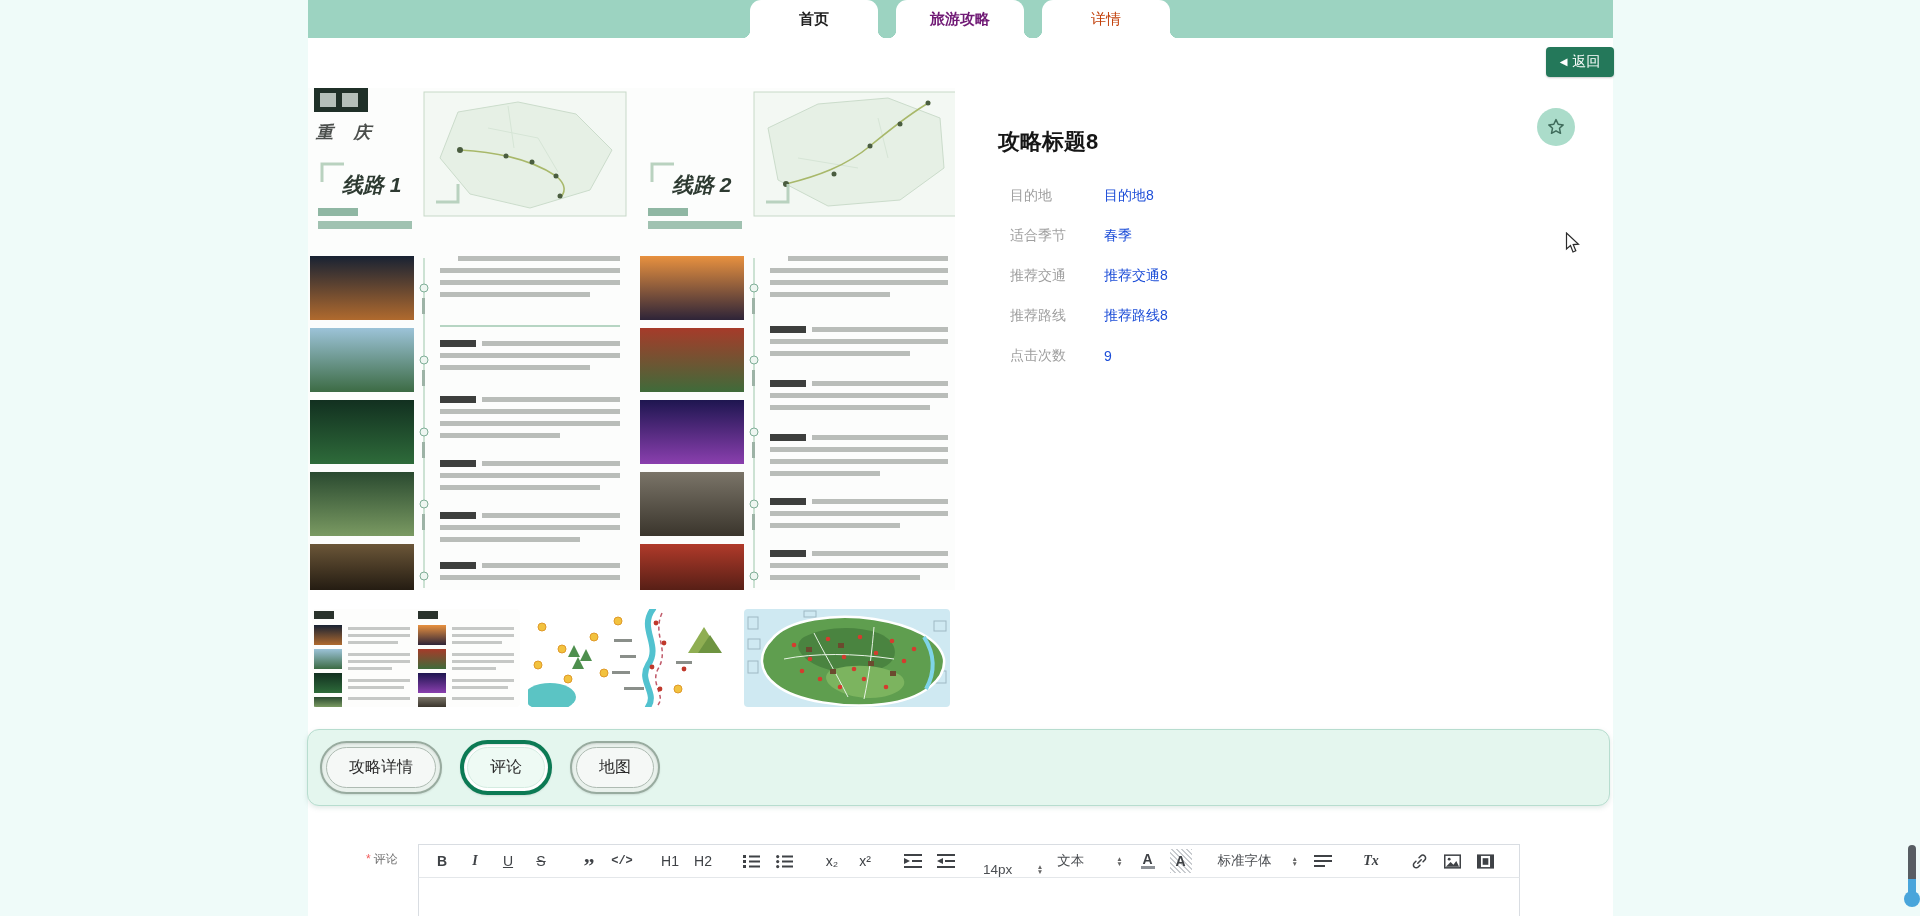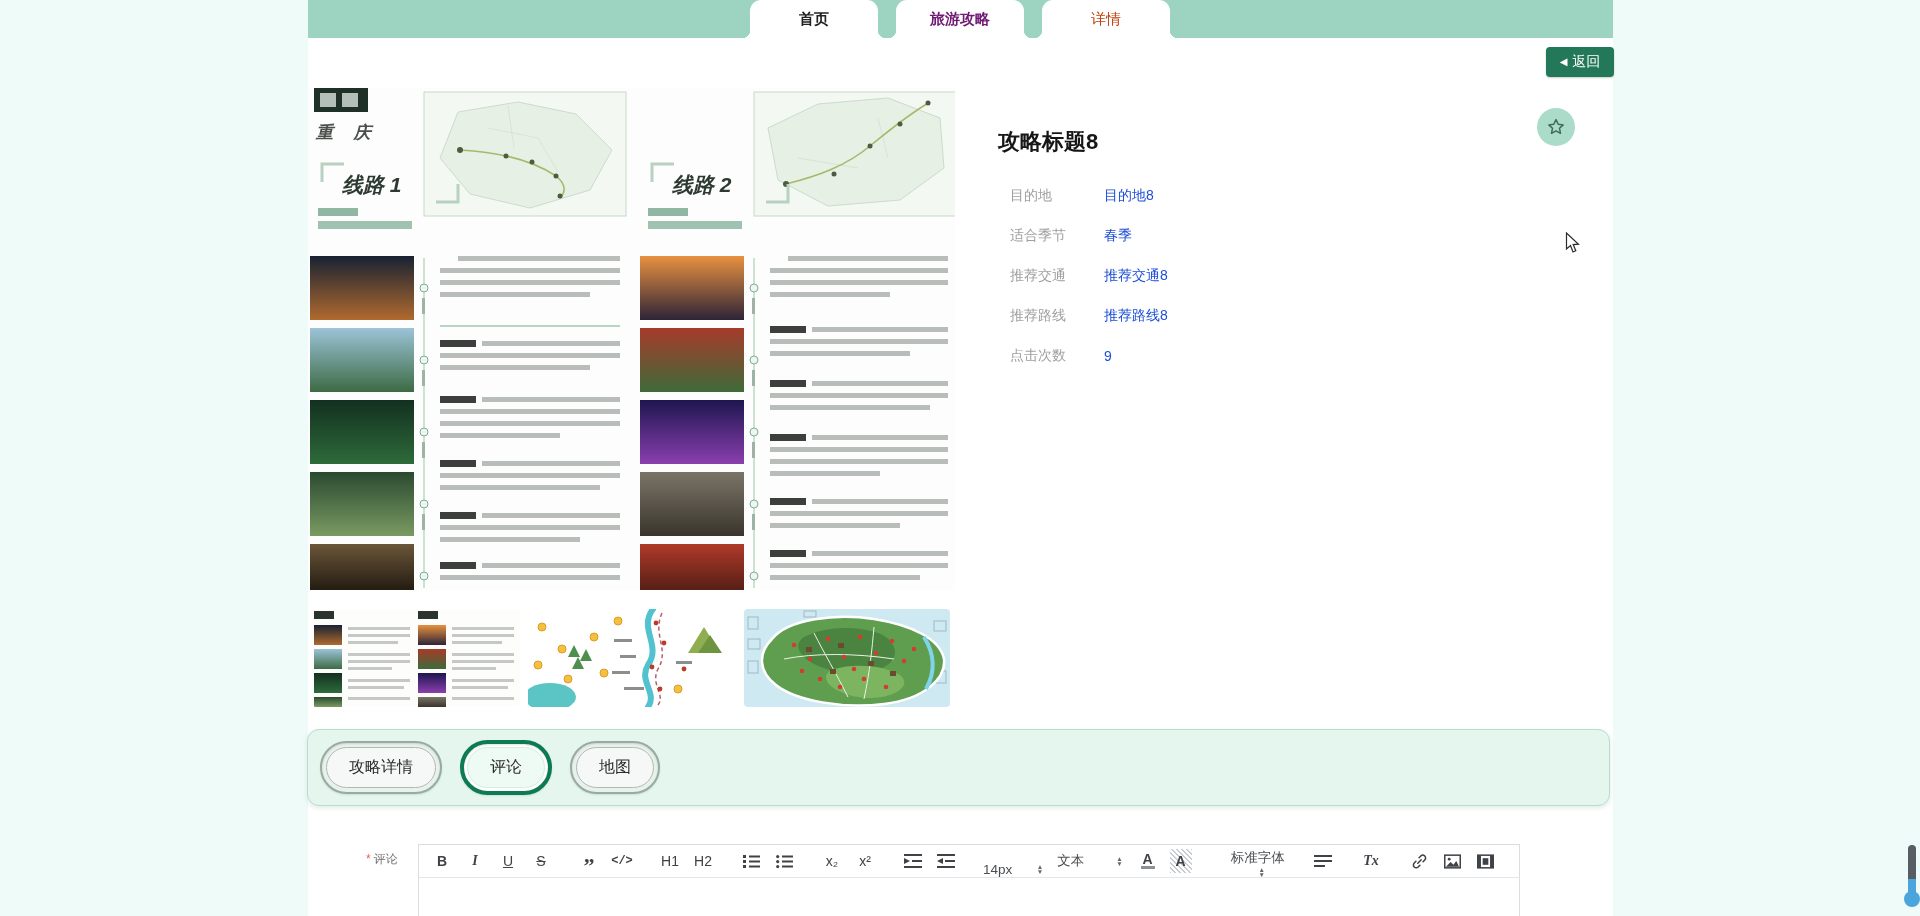--- a/index.html
+++ b/index.html
@@ -66,21 +66,21 @@
   .tb.u { text-decoration:underline; }
   .tb.s { text-decoration:line-through; }
   .tb.q { font-family:"Liberation Serif",serif; font-size:22px; font-weight:bold; line-height:10px; padding-top:10px; }
   .tb.code { font-family:"Liberation Mono",monospace; font-size:12px; font-weight:bold; }
   .tb.h { font-weight:normal; font-size:14px; }
   .tb svg { display:block; }
   .dd { display:flex; align-items:center; justify-content:space-between; height:24px; cursor:pointer;
         font-size:13.5px; color:#4a4d51; margin-right:14px; }
   .dd .lab { white-space:nowrap; }
   .updown { display:flex; flex-direction:column; align-items:center; line-height:5px; font-size:6.5px; color:#666; margin-left:8px; }
-  .dd-size { width:96px;margin-top:16px; } .dd-style { width:104px; } .dd-font { width:128px;flex-direction:column; }
+  .dd-size { width:96px;margin-top:16px; } .dd-style { width:104px; } .dd-font { width:128px; }
   .tb.colorA { flex-direction:column; line-height:12px; font-weight:bold; }
   .tb.colorA .bar { width:14px; height:3px; background:#8d9196; margin-top:1px; }
   .tb.hlA { font-weight:bold; background:repeating-linear-gradient(45deg,#c9ccd0 0 1px, transparent 1px 3.5px); padding:0 2px; }
   .tb.tx { font-family:Liberation Serif, serif; font-style:italic; font-weight:bold; }
   .editor-body { position:absolute; left:418px; top:877px; width:1102px; height:45px; background:#fff;
                  border-left:1px solid #d9dde2; border-right:1px solid #d9dde2; border-top:1px solid #e4e7ea; cursor:text; }
 
   
   .scrollwidget { position:absolute; left:1903px; top:845px; width:18px; height:62px; }
   .scrollwidget .rod { position:absolute; left:5px; top:0; width:8px; height:36px; background:#575d63; border-radius:4px 4px 0 0; }

